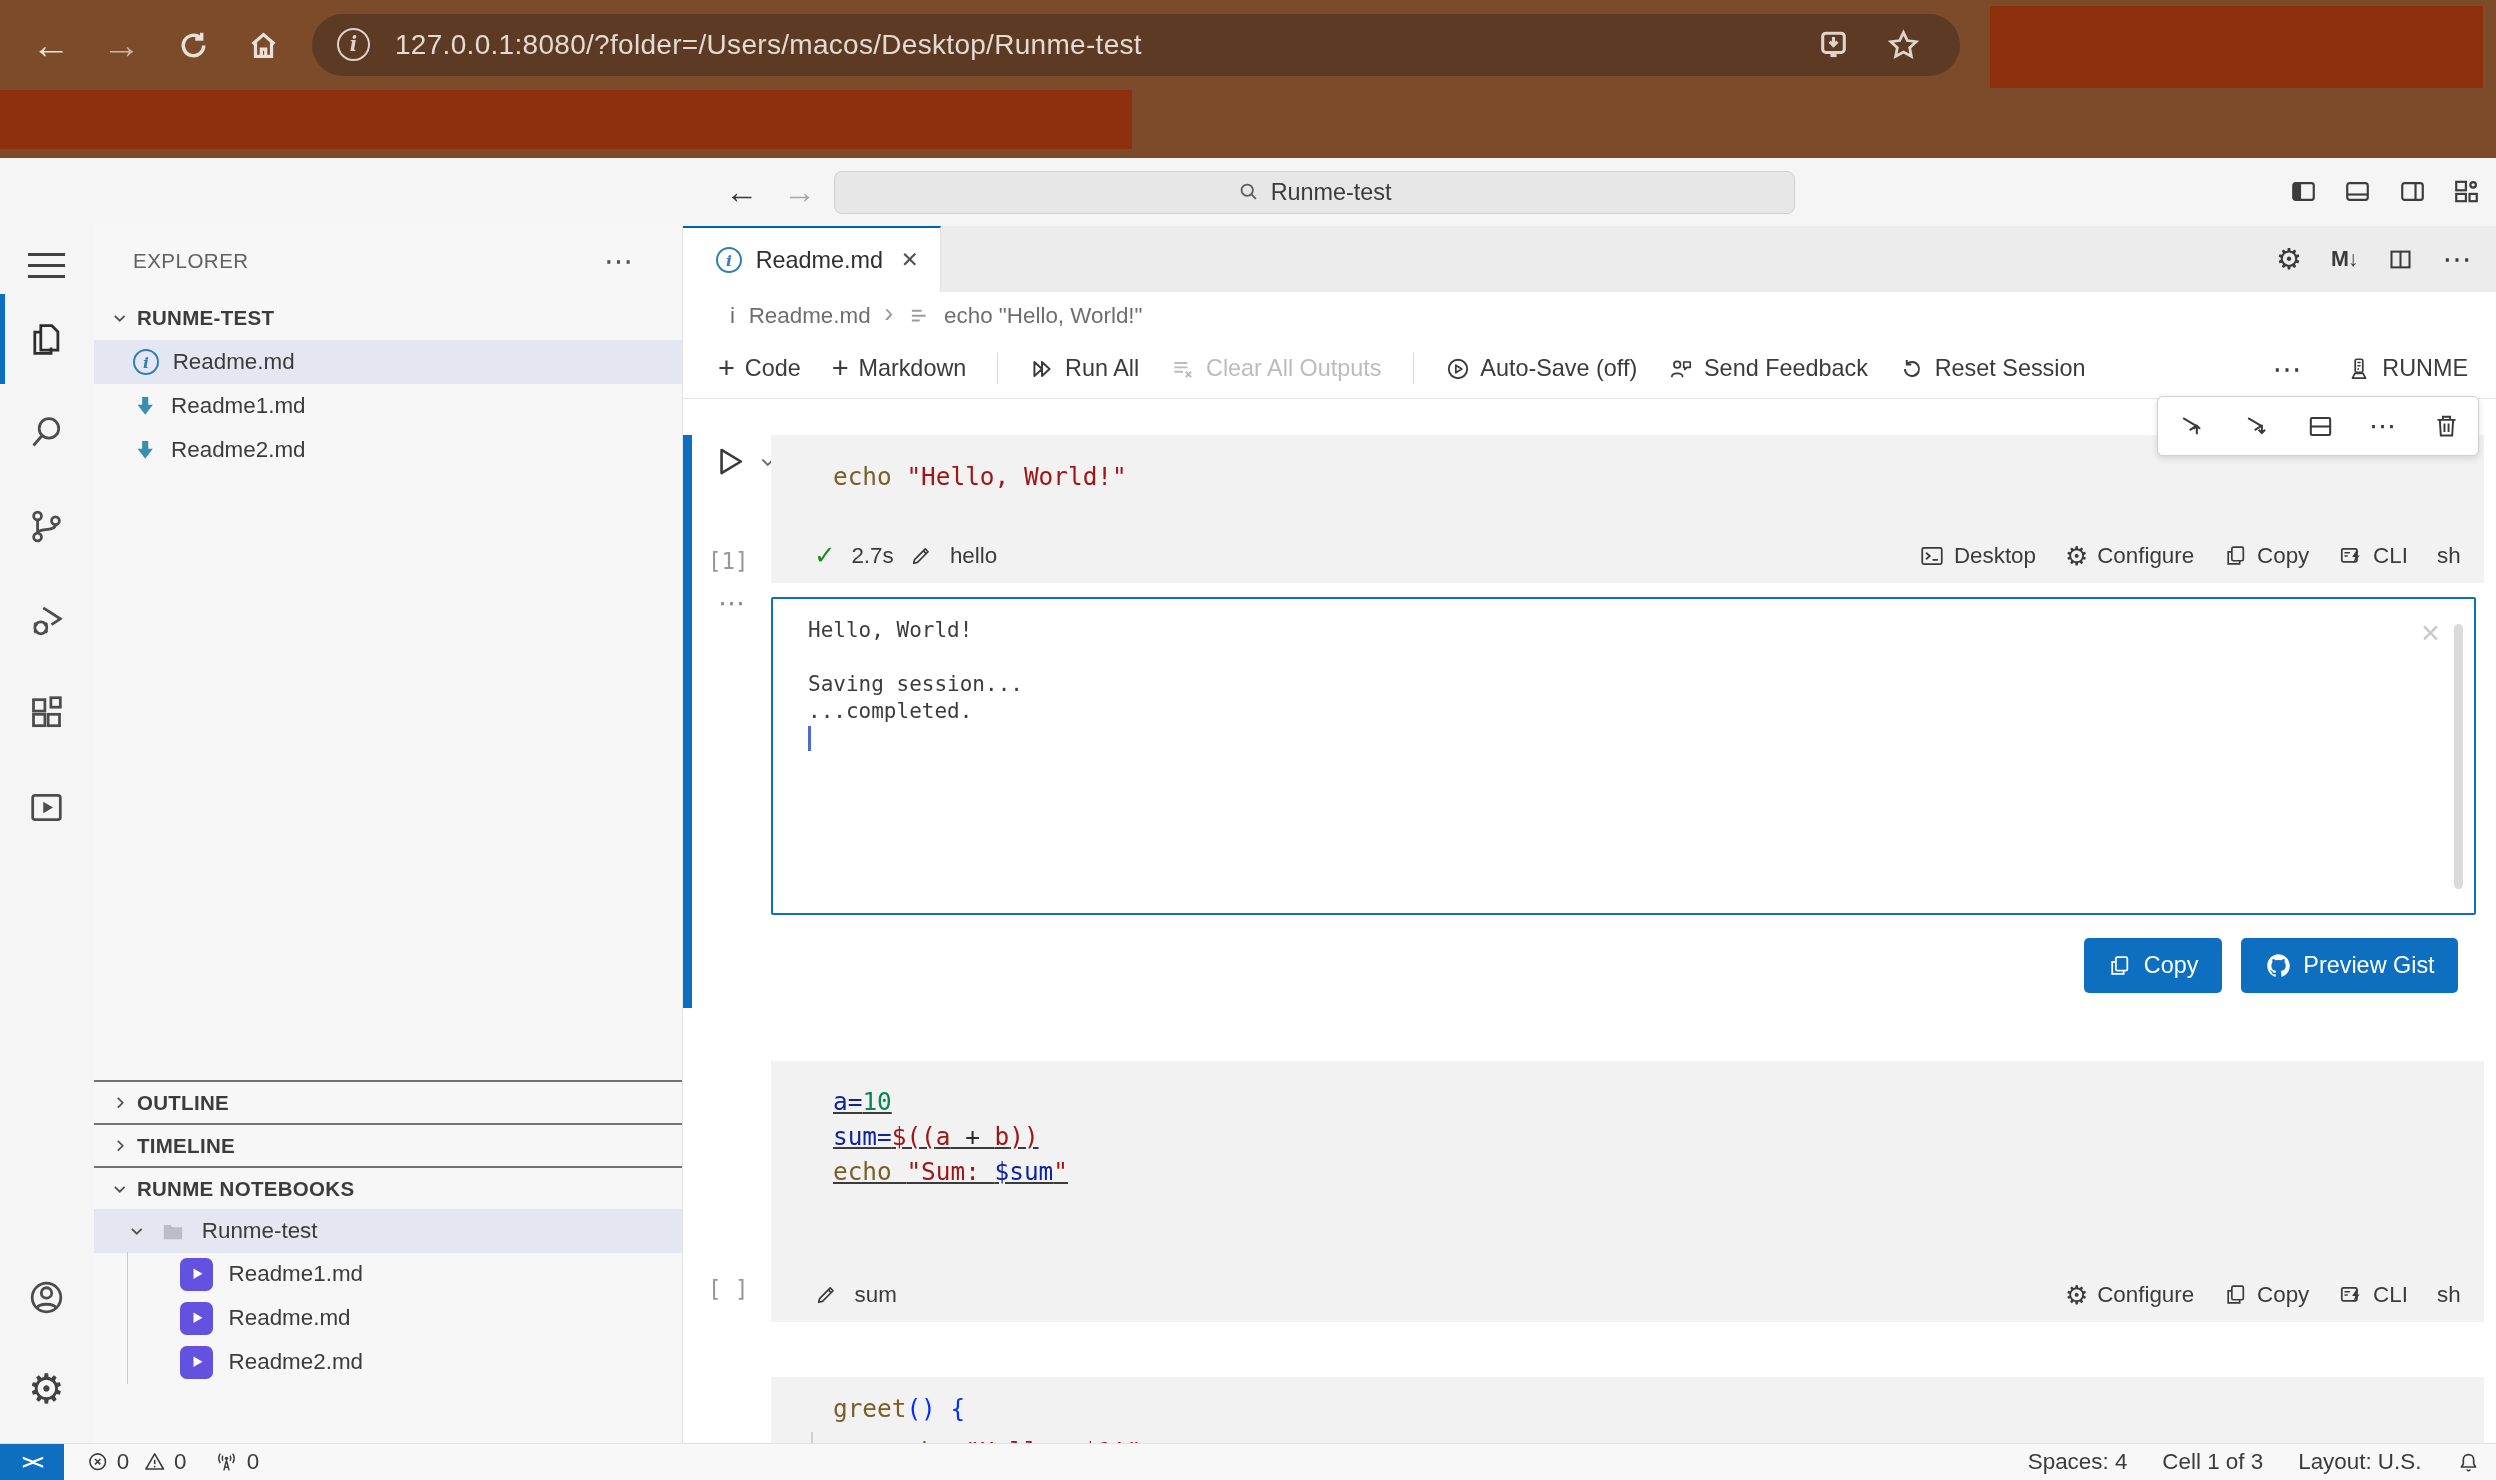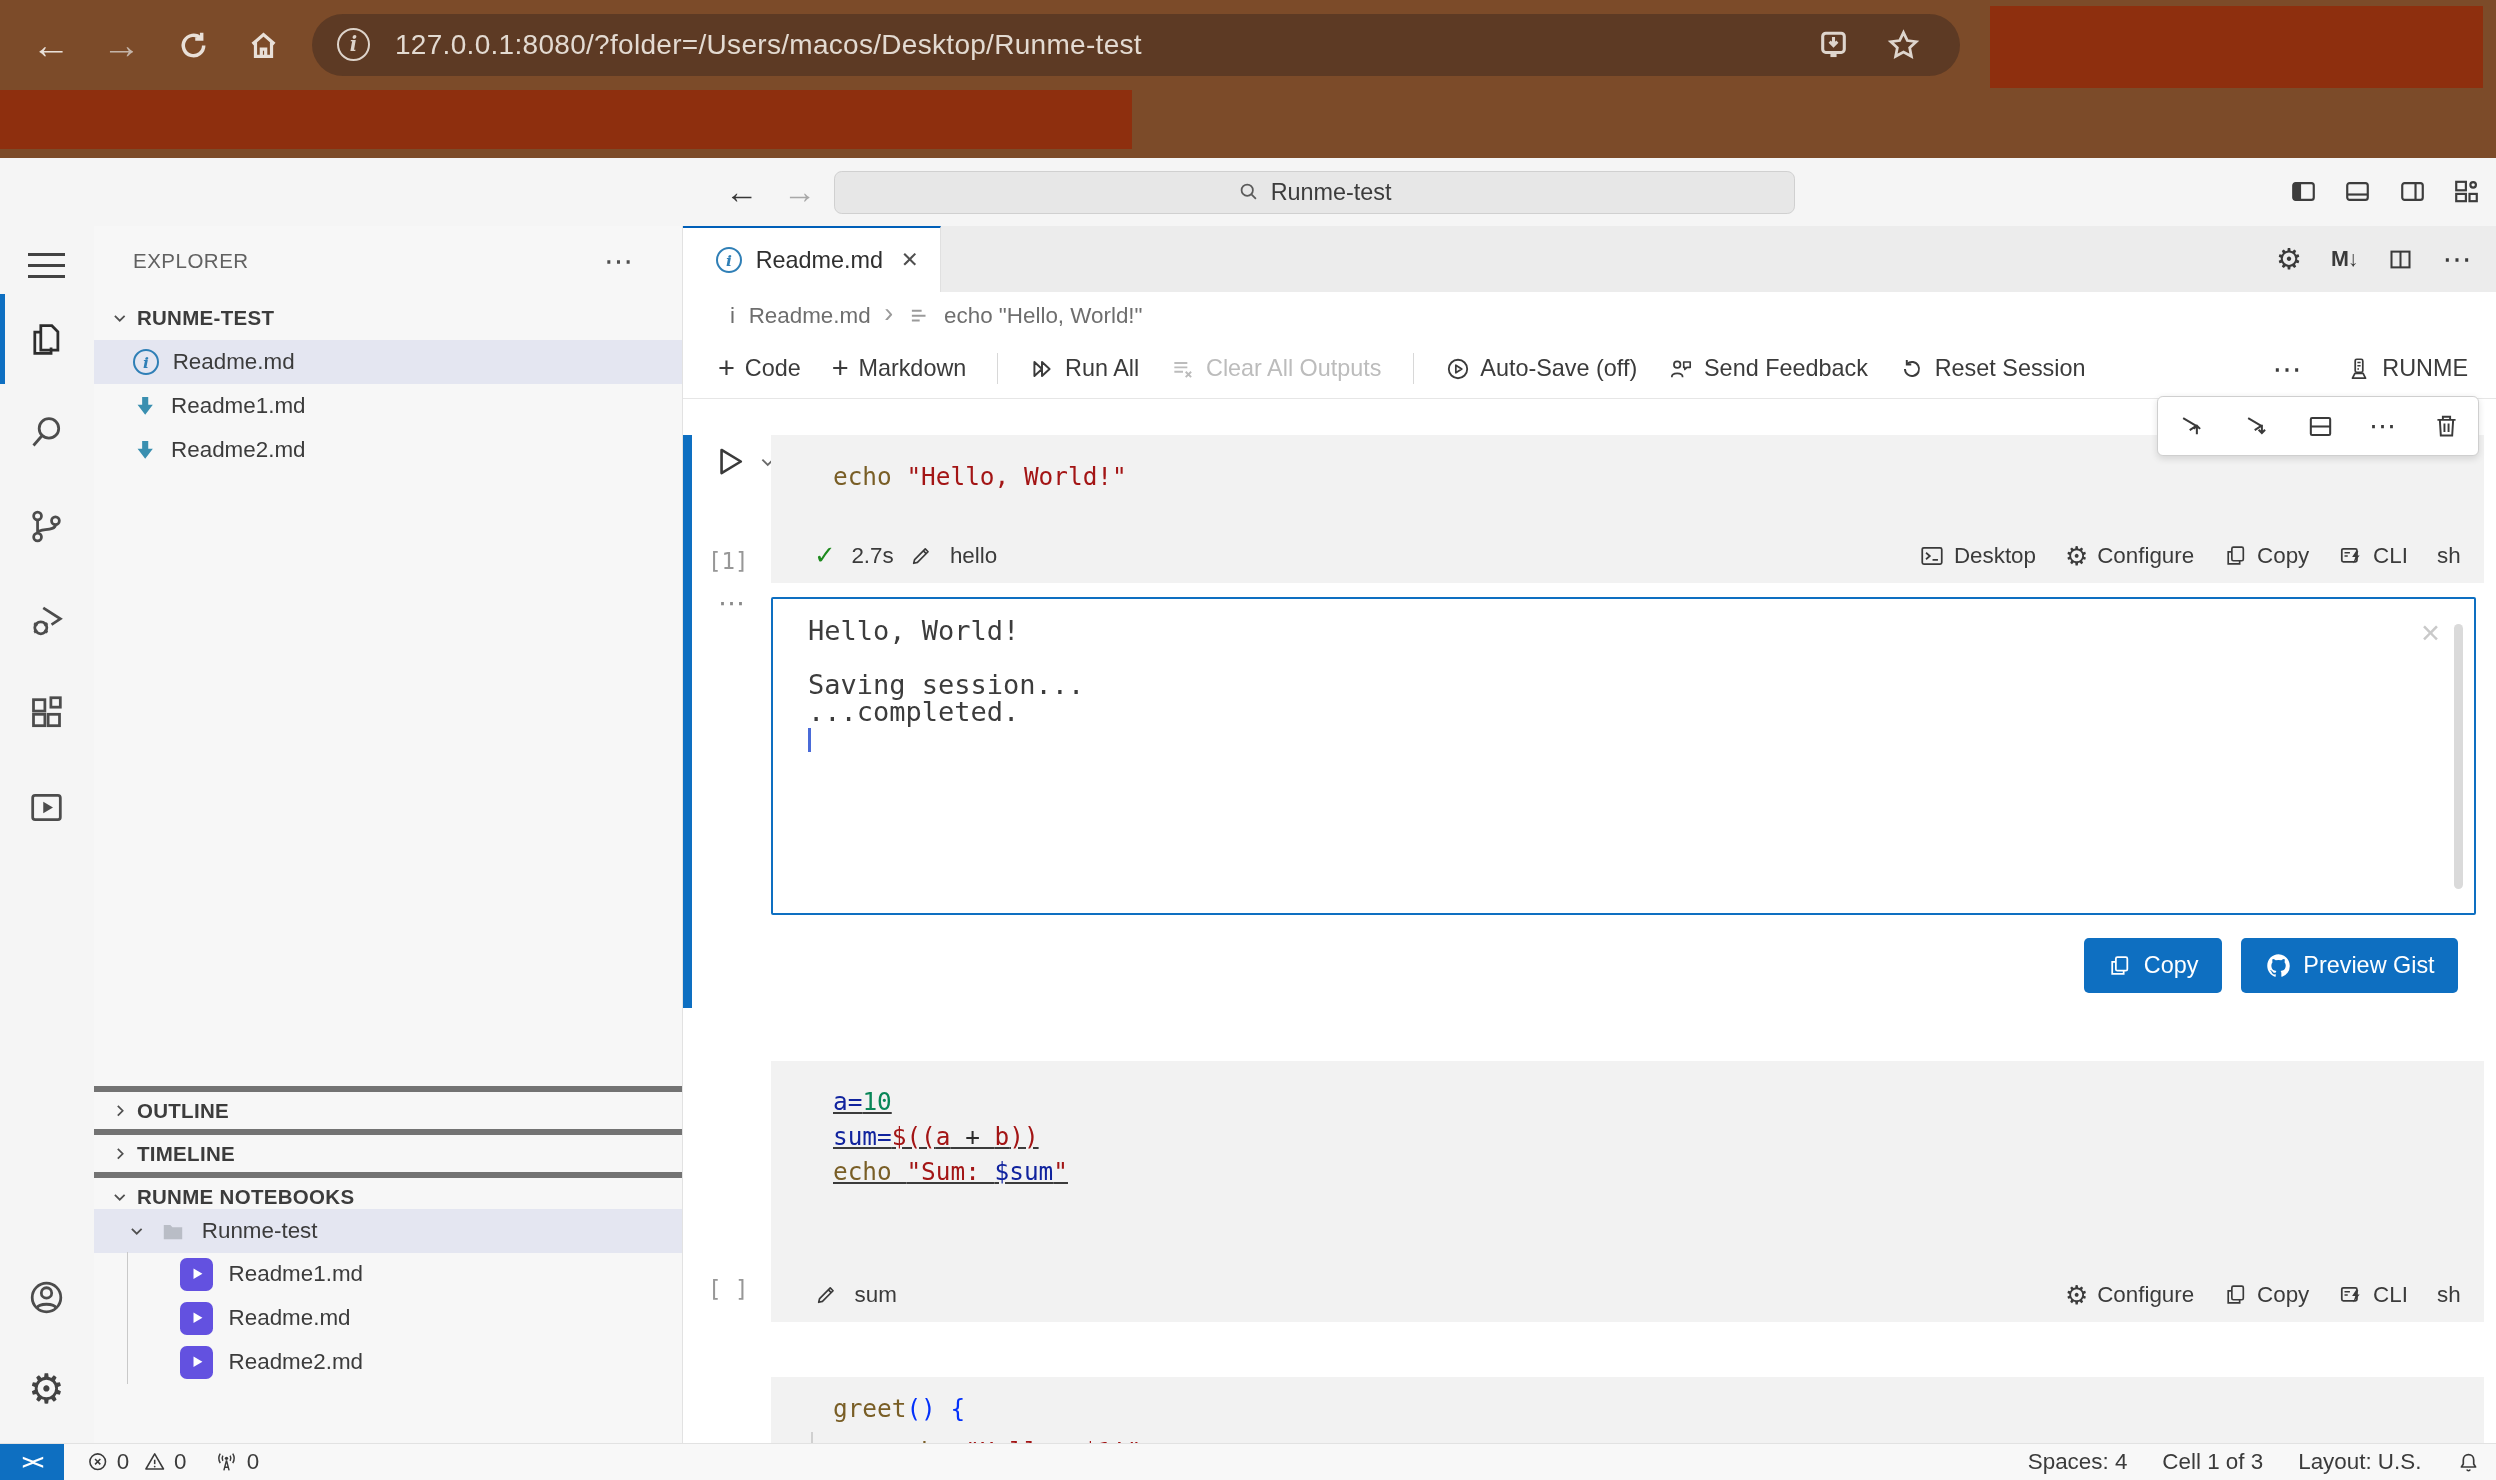--- a/index.html
+++ b/index.html
@@ -47,21 +47,21 @@
   .s-row { position:absolute; left:0; width:100%; height:44px; display:flex; align-items:center; font-size:22.4px; color:#3c3c3c; }
   .s-row .chev { width:19.5px; height:19.5px; margin-left:15.6px; flex:none; }
   .sec-label { font-weight:bold; font-size:20.5px; margin-left:7.8px; letter-spacing:0.3px; }
   .file-list { position:absolute; left:0; top:114px; width:100%; }
   .file-list .s-row, .nb-list .s-row { position:relative; }
   .file-row .f-ic { margin-left:39px; flex:none; display:flex; }
   .file-row .ic-info { width:26px; height:26px; border:2px solid #2f7fb6; border-radius:50%; color:#2f7fb6;
                        align-items:center; justify-content:center; font:italic bold 15.6px "DejaVu Serif",serif; }
   .file-row .f-name { margin-left:13.7px; }
   .s-row.selected { background:#e4e6f1; }
-  .sb-sec { border-top:6px solid #737373;margin-top:6px; }
+  .sb-sec { border-top:2px solid #737373; }
   .nb-list { position:absolute; left:0; top:1026px; width:100%; }
   .indent-guide { position:absolute; left:33px; top:1026px; height:132px; width:1px; background:#c9c9c9; }
   .nb-play { margin-left:86px; width:33px; height:33px; border-radius:6.8px; background:#6351e0; flex:none;
              display:flex; align-items:center; justify-content:center; }
   .nb-name { margin-left:15.6px; }
 
   
   .editor { position:absolute; left:683px; top:226px; width:1814px; height:1217px; background:#fff; }
   .tabbar { position:absolute; left:0; top:0; width:100%; height:66px; background:#ececec; display:flex; }
   .tab { position:relative; width:258px; height:100%; background:#fff; border-top:2.9px solid #005fb8;
@@ -117,21 +117,21 @@
   .cs-right { margin-left:auto; display:flex; align-items:center; gap:29px; }
   .cs-act { display:flex; align-items:center; gap:8.8px; }
   .check { color:#1e8a1e; font-size:26px; }
   .cs-gear { font-size:26px; line-height:1; }
   .gutter { position:absolute; left:25px; width:57px; font:22.4px "DejaVu Sans Mono", monospace; color:#979797; }
   .gutter-1 { top:148px; } .gutter-2 { top:876px; }
   .outdots { position:absolute; left:35px; top:187px; color:#8a8a8a; font-size:27px; letter-spacing:1px; }
 
   .output { position:absolute; left:88px; top:197px; width:1705px; height:318px; background:#fff;
             border:2.4px solid #0e6fc1; border-radius:2px; }
-  .out-body { padding:17.6px 59px 0 35px; font-family:"DejaVu Sans Mono", monospace; font-size:27px; line-height:27px; color:#3c3c3c; }
+  .out-body { padding:17.6px 59px 0 35px; font-family:"DejaVu Sans Mono", monospace; font-size:21px; line-height:27px; color:#3c3c3c; }
   .out-line { white-space:pre; min-height:27px; }
   .cursor { display:inline-block; width:2.9px; height:24.4px; background:#4a6bd8; vertical-align:middle; }
   .out-close { position:absolute; top:19.5px; right:33px; color:#c9c9c9; font-size:25px; }
   .out-scroll { position:absolute; top:25px; right:10.7px; width:9.8px; height:265px; background:#dadada; border-radius:4.9px; }
 
   .gist-row { position:absolute; top:538px; right:39px; display:flex; gap:19.5px; }
   .blue-btn { height:55px; background:#0e6fc1; border-radius:4.9px; color:#fff; font-size:23.4px;
               display:flex; align-items:center; gap:11.7px; padding:0 23.4px; border:none; font-family:inherit; }
 
   .guide3 { position:absolute; left:40px; top:55px; bottom:0; width:2px; background:#d0d0d0; }

